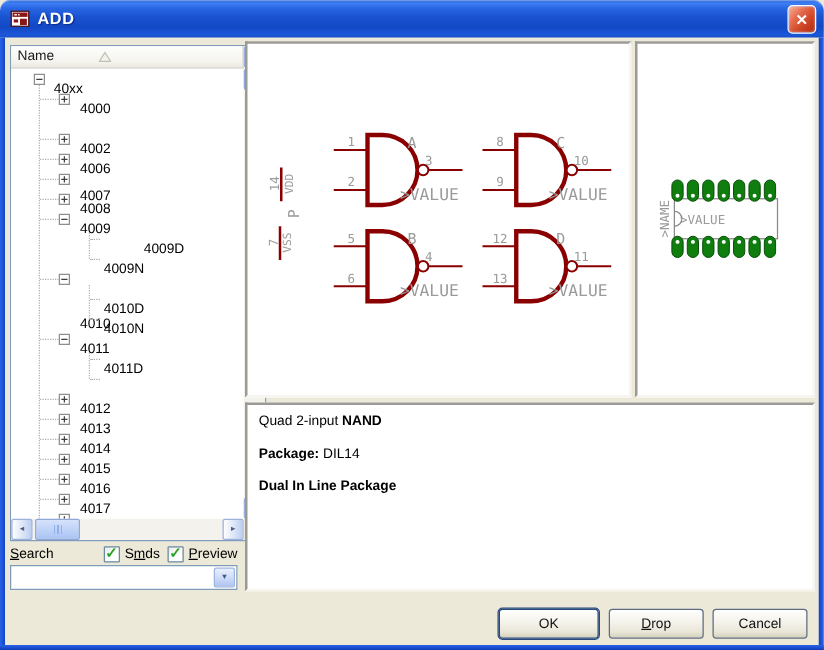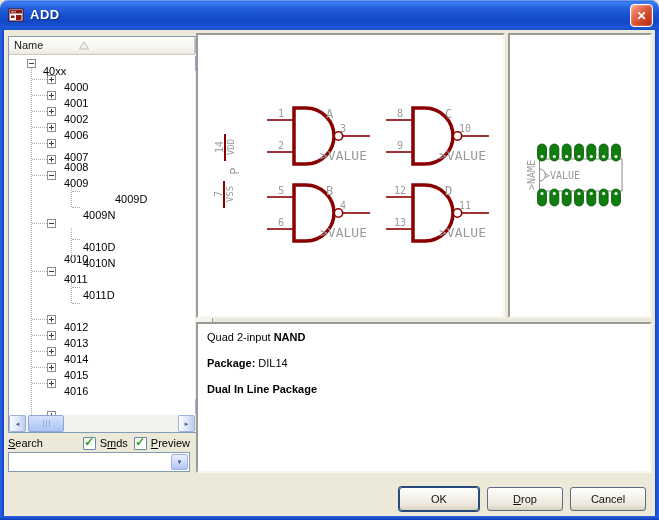--- a/index.html
+++ b/index.html
@@ -128,25 +128,20 @@
         <div class="vline" style="left: 62px; top: 221px; height: 27px;"></div>
         <div class="trow" style="top: 0px;">
           <div class="tbox minus" style="left: 18px;"></div>
           <span class="tlabel" style="left: 31px;">40xx</span>
         </div>
         <div class="trow" style="top: 16px;">
           <div class="hstub" style="left: 23px; width: 15px;"></div>
           <div class="tbox plus" style="left: 38px;"></div>
           <span class="tlabel" style="left: 52px;">4000</span>
         </div>
-        <div class="trow" style="top: 32px;">
-          <div class="hstub" style="left: 23px; width: 15px;"></div>
-          <div class="tbox plus" style="left: 38px;"></div>
-          <span class="tlabel" style="left: 52px;">4001</span>
-        </div>
         <div class="trow" style="top: 48px;">
           <div class="hstub" style="left: 23px; width: 15px;"></div>
           <div class="tbox plus" style="left: 38px;"></div>
           <span class="tlabel" style="left: 52px;">4002</span>
         </div>
         <div class="trow" style="top: 64px;">
           <div class="hstub" style="left: 23px; width: 15px;"></div>
           <div class="tbox plus" style="left: 38px;"></div>
           <span class="tlabel" style="left: 52px; text-align: right;">4006</span>
         </div>
@@ -215,20 +210,25 @@
         </div>
         <div class="trow" style="top: 304px;">
           <div class="hstub" style="left: 23px; width: 15px;"></div>
           <div class="tbox plus" style="left: 38px;"></div>
           <span class="tlabel" style="left: 52px;">4015</span>
         </div>
         <div class="trow" style="top: 320px;">
           <div class="hstub" style="left: 23px; width: 15px;"></div>
           <div class="tbox plus" style="left: 38px;"></div>
           <span class="tlabel" style="left: 52px;">4016</span>
+        </div>
+        <div class="trow" style="top: 336px;">
+          <div class="hstub" style="left: 23px; width: 15px;"></div>
+          <div class="tbox plus" style="left: 38px;"></div>
+          <span class="tlabel" style="left: 52px;">4017</span>
         </div>
         <div class="trow" style="top: 352px;">
           <div class="tbox plus" style="left: 38px;"></div>
           <span class="tlabel" style="left: 52px;">4018</span>
         </div>
       </div>
 
     <div class="vscroll">
       <div class="sbtn" style="top:0">
           <span>▲</span>

